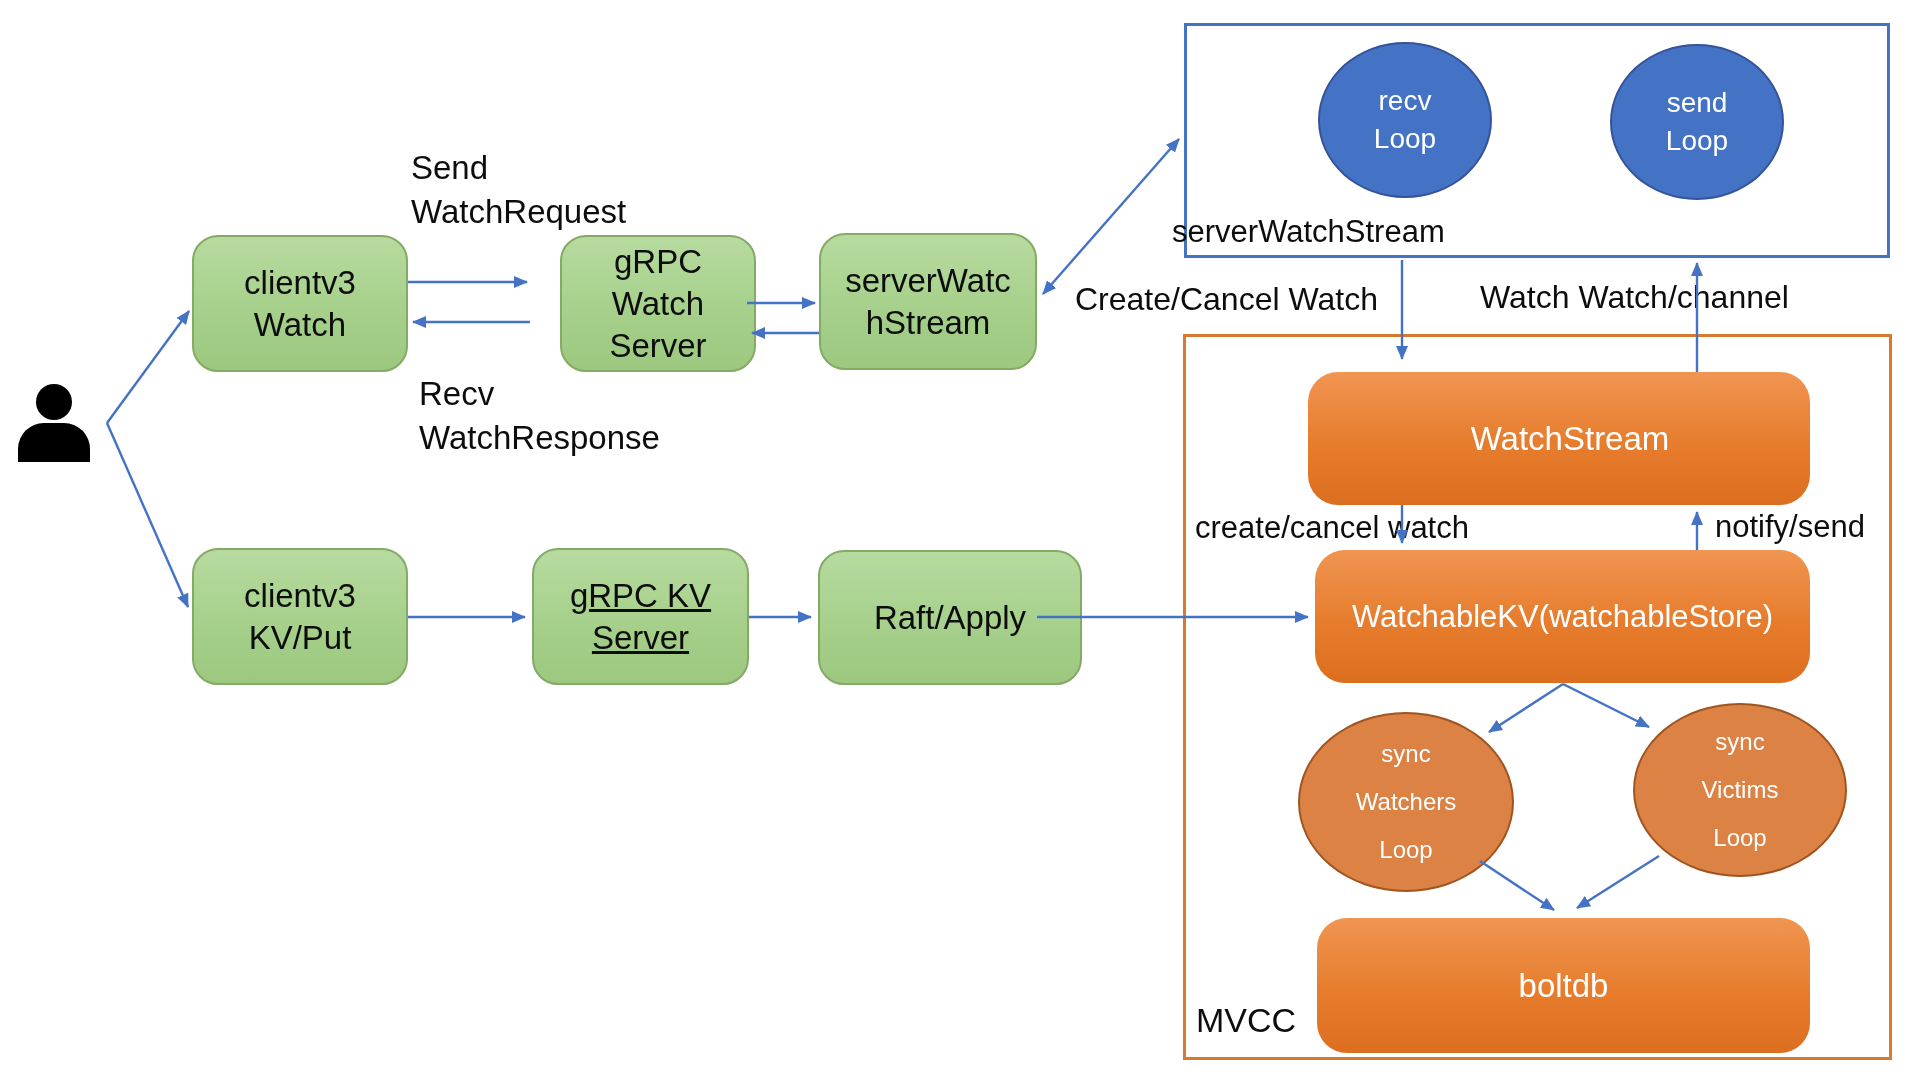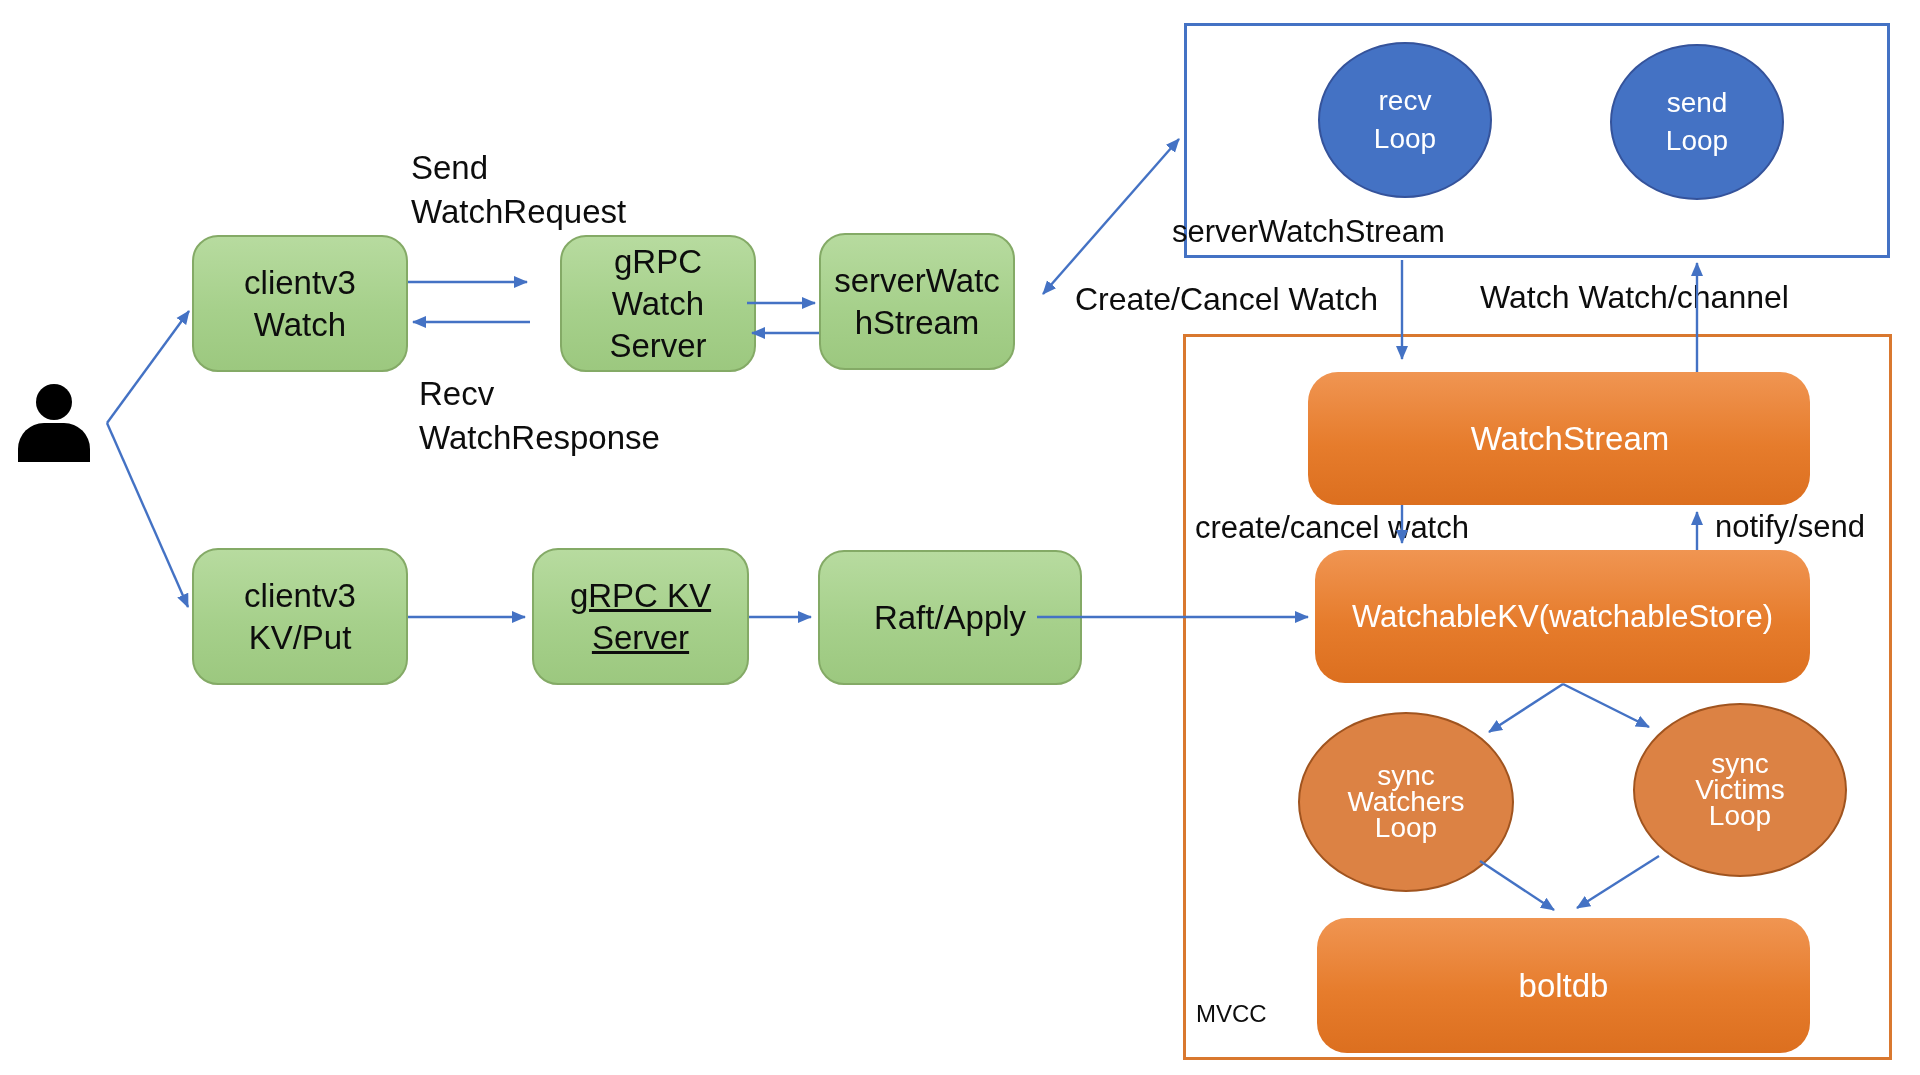--- a/index.html
+++ b/index.html
@@ -23,21 +23,21 @@
     display:flex;align-items:center;justify-content:center;text-align:center;
     font-size:33px;color:#ffffff;white-space:pre-line;
   }
   
   .ell{
     border-radius:50%;
     display:flex;align-items:center;justify-content:center;text-align:center;
     color:#ffffff;white-space:pre-line;
   }
   .bell{background:#4472c4;border:2px solid #35539b;font-size:28px;line-height:38px;}
-  .oell{background:#dc8244;border:2px solid #a0541f;font-size:28px;line-height:26px;}
+  .oell{background:#dc8244;border:2px solid #a0541f;font-size:24px;line-height:48px;}
   .container-box{background:transparent;}
   .blue-frame{border:3px solid #4472c4;}
   .orange-frame{border:3px solid #d9782f;}
   .caption{font-size:32px;color:#0d0d0d;}
   svg.edges{position:absolute;left:0;top:0;pointer-events:none;}
 </style>
 </head>
 <body>
 
 <div class="abs container-box blue-frame" style="left:1184px;top:23px;width:706px;height:235px;"></div>
@@ -49,21 +49,21 @@
   <path d="M0,78 v-13 a26,26 0 0 1 26,-26 h20 a26,26 0 0 1 26,26 v13 z" fill="#000"></path>
 </svg>
 
 <div class="gbox abs" style="left:192px;top:235px;width:216px;height:137px;">clientv3
 Watch</div>
 
 <div class="gbox abs" style="left:560px;top:235px;width:196px;height:137px;">gRPC
 Watch
 Server</div>
 
-<div class="gbox abs" style="left:819px;top:233px;width:196px;height:137px;">serverWatc
+<div class="gbox abs" style="left:819px;top:233px;width:218px;height:137px;">serverWatc
 hStream</div>
 
 <div class="gbox abs" style="left:192px;top:548px;width:216px;height:137px;">clientv3
 KV/Put</div>
 
 <div class="gbox abs" style="left:532px;top:548px;width:217px;height:137px;text-decoration:underline;">gRPC KV
 Server</div>
 
 <div class="gbox abs" style="left:818px;top:550px;width:264px;height:135px;">Raft/Apply</div>
 
@@ -82,21 +82,21 @@
 <div class="ell oell abs" style="left:1298px;top:712px;width:216px;height:180px;">sync
 Watchers
 Loop</div>
 
 <div class="ell oell abs" style="left:1633px;top:703px;width:214px;height:174px;">sync
 Victims
 Loop</div>
 
 <div class="obar abs" style="left:1317px;top:918px;width:493px;height:135px;">boltdb</div>
 
-<div class="caption label abs" style="left:1196px;top:998px;font-size:24px;">MVCC</div>
+<div class="caption label abs" style="left:1196px;top:998px;font-size:34px;">MVCC</div>
 
 <div class="caption label abs" style="left:411px;top:146px;font-size:33px;line-height:44px;">Send
 WatchRequest</div>
 
 <div class="caption label abs" style="left:419px;top:372px;font-size:33px;line-height:44px;">Recv
 WatchResponse</div>
 
 <div class="caption abs" style="left:1075px;top:281px;">Create/Cancel Watch</div>
 
 <div class="caption abs" style="left:1480px;top:279px;">Watch Watch/channel</div>

